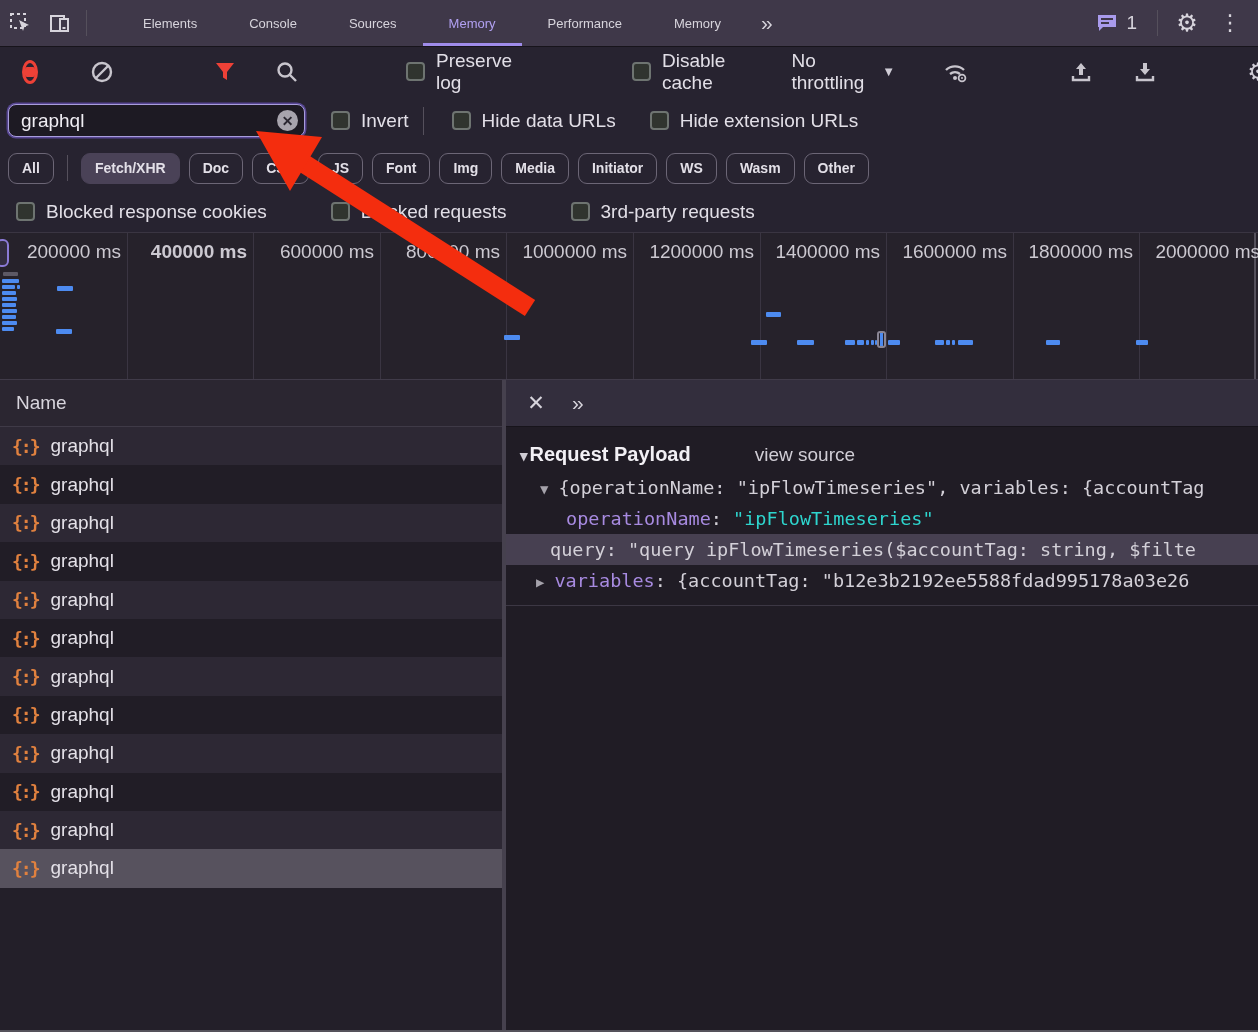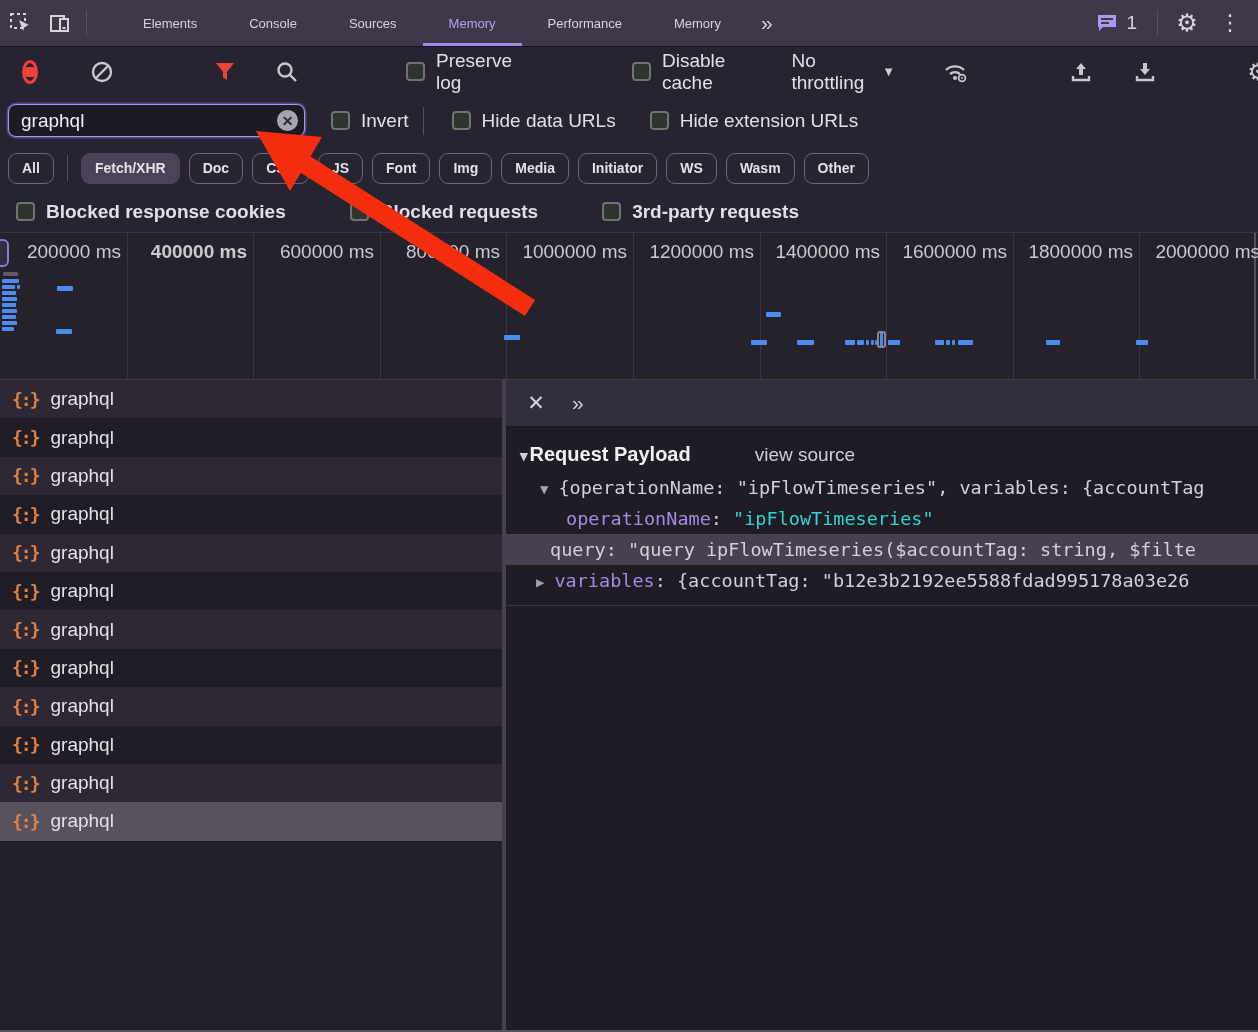--- a/index.html
+++ b/index.html
@@ -59,21 +59,21 @@
       display:flex;align-items:center;padding:0 8px;box-sizing:border-box;gap:9px;}
   .chip{height:31px;display:flex;align-items:center;padding:0 13px;border:1.5px solid #6c6676;
       border-radius:9px;color:#e3e0e8;font-size:14px;font-weight:600;cursor:pointer;
       box-sizing:border-box;white-space:nowrap;}
   .chip.sel{background:#4a4257;border-color:#4a4257;}
   .chiprow .vdiv{height:26px;margin:0 4px;}
 
   
   .checkrow{position:absolute;left:0;top:191px;width:1258px;height:42px;background:#272330;
       display:flex;align-items:center;padding:0 16px;box-sizing:border-box;gap:64px;
-      border-bottom:1px solid #3a3542;font-weight:bold;}
+      border-bottom:1px solid #3a3542;}
 
   
   .timeline{position:absolute;left:0;top:233px;width:1258px;height:147px;background:#26222b;
       overflow:hidden;border-bottom:1px solid #403b49;box-sizing:border-box;}
   .gridline{position:absolute;top:0;bottom:0;width:1px;background:#3a3542;}
   .tl-label{position:absolute;top:8px;height:24px;text-align:right;color:#ccc9d1;font-size:19px;
       white-space:nowrap;}
   .mk{position:absolute;background:#4d8bf0;border-radius:1px;}
   .mk.gray{background:#5d5966;}
   .mk.marker{background:linear-gradient(90deg,transparent 25%,#4d8bf0 25%,#4d8bf0 75%,transparent 75%);
@@ -331,20 +331,23 @@
       <span class="mk blue" style="left: 935px; top: 107px; width: 9px; height: 5px;"></span>
       <span class="mk blue" style="left: 946px; top: 107px; width: 4px; height: 5px;"></span>
       <span class="mk blue" style="left: 952px; top: 107px; width: 3px; height: 5px;"></span>
       <span class="mk blue" style="left: 958px; top: 107px; width: 15px; height: 5px;"></span>
       <span class="mk blue" style="left: 1046px; top: 107px; width: 14px; height: 5px;"></span>
       <span class="mk blue" style="left: 1136px; top: 107px; width: 12px; height: 5px;"></span>
     </div>
 
   <div class="main">
     <div class="left-panel">
+      <div class="name-header">
+        <span>Name</span>
+      </div>
       <div id="req-rows">
           <div class="req-row odd">
             <span class="json-ico">{:}</span>
             <span>graphql</span>
           </div>
           <div class="req-row even">
             <span class="json-ico">{:}</span>
             <span>graphql</span>
           </div>
           <div class="req-row odd">

